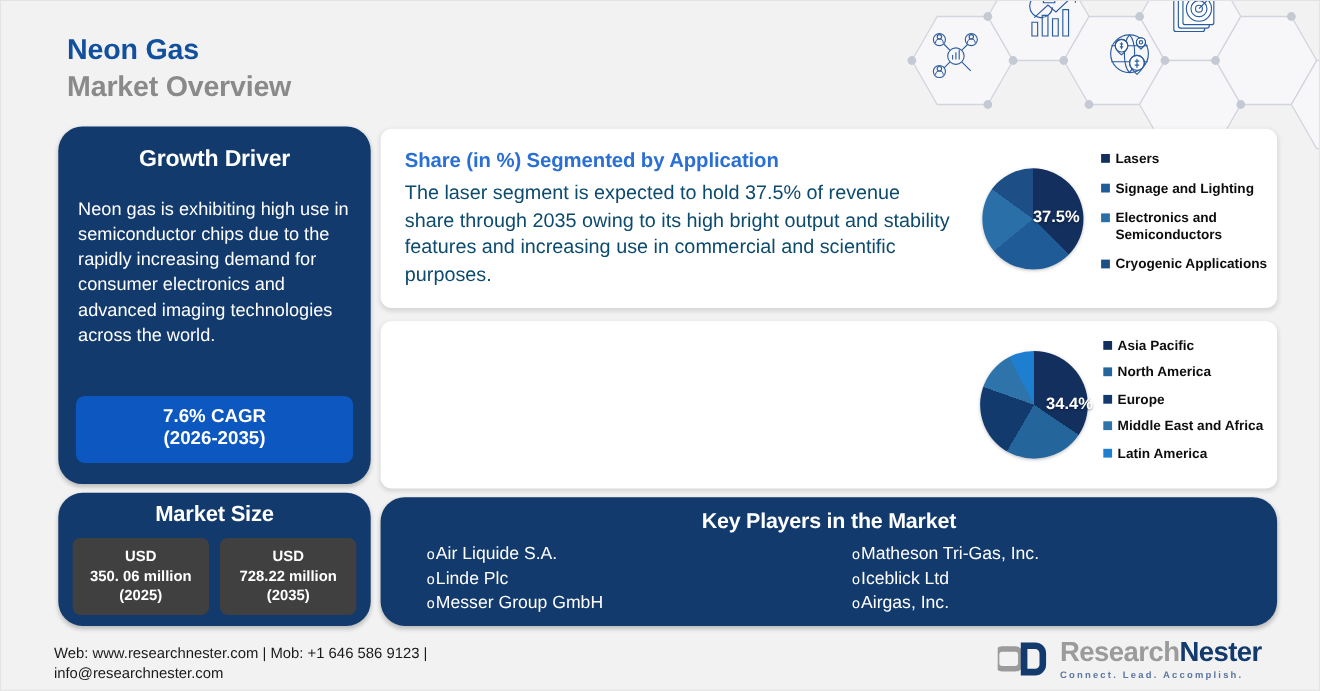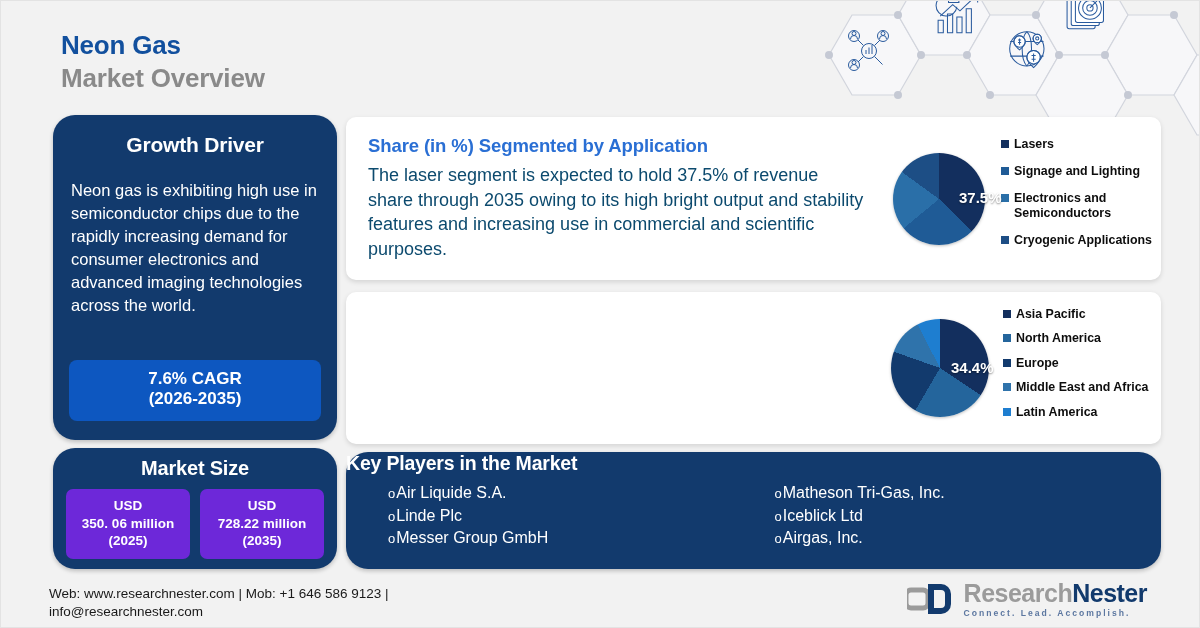--- a/index.html
+++ b/index.html
@@ -77,21 +77,21 @@
   
   #market-size { left: 52px; top: 447px; width: 284px; height: 121px; }
   .ms-title {
     text-align: center; font-size: 20px; font-weight: bold;
     margin-top: 9px; letter-spacing: -0.2px;
   }
   .ms-row {
     display: flex; gap: 10px; margin: 9px 13px 0 13px;
   }
   .ms-box {
-    flex: 1; background: #6d28d9; border-radius: 7px;
+    flex: 1; background: #404040; border-radius: 7px;
     text-align: center; padding: 8px 2px 9px 2px;
     font-size: 13.5px; font-weight: bold; line-height: 1.3;
   }
 
   
   #app-card { left: 345px; top: 116px; width: 815px; height: 163px; }
   #region-card { left: 345px; top: 291px; width: 815px; height: 152px; }
 
   .card-heading {
     color: #2a6fd4; font-size: 18.5px; font-weight: bold;
@@ -123,22 +123,22 @@
     display: flex; align-items: flex-start; gap: 5px;
     line-height: 1.16;
   }
   .legend-mark {
     width: 8px; height: 8px; flex: none; margin-top: 3px;
   }
 
   
   #key-players { left: 345px; top: 451px; width: 815px; height: 117px; }
   .kp-title {
-    text-align: left; font-size: 19.5px; font-weight: bold;
-    letter-spacing: -0.2px;
+    text-align: center; font-size: 19.5px; font-weight: bold;
+    margin-top: 11px; letter-spacing: -0.2px;
   }
   .kp-cols {
     display: flex; margin: 7px 0 0 42px;
   }
   .kp-col { width: 390px; }
   .kp-item {
     font-size: 16px; line-height: 1.42; color: #ffffff;
     display: flex; align-items: baseline; gap: 1px;
   }
   .kp-bullet { font-size: 13px; line-height: 1; }
@@ -276,21 +276,21 @@
     </div>
   </div>
 
   <div class="white-card" id="app-card">
     <div class="card-left">
       <div class="card-heading">Share (in %) Segmented by Application</div>
       <div class="card-body">The laser segment is expected to hold 37.5% of revenue share through 2035 owing to its high bright output and stability features and increasing use in commercial and scientific purposes.</div>
     </div>
     <div class="chart-wrap" style="right:8px;">
       <div class="pie" id="pie-app" style="width: 92px; height: 92px; background: conic-gradient(rgb(19, 47, 94) 0deg, rgb(19, 47, 94) 135deg, rgb(31, 91, 150) 135deg, rgb(31, 91, 150) 230.4deg, rgb(42, 111, 168) 230.4deg, rgb(42, 111, 168) 306deg, rgb(29, 78, 133) 306deg, rgb(29, 78, 133) 360deg);">
-        <span class="pie-label" id="pie-app-label" style="left:46px;top:36px;padding-left:20px;">37.5%</span>
+        <span class="pie-label" id="pie-app-label" style="left:46px;top:36px;">37.5%</span>
       </div>
       <div class="legend" id="legend-app" style="width:152px;margin-left:16px;">
           <div class="legend-item" style="margin-bottom: 13px;">
             <span class="legend-mark" style="background: rgb(19, 47, 94);"></span>
             <span>Lasers</span>
           </div>
           <div class="legend-item" style="margin-bottom: 13px;">
             <span class="legend-mark" style="background: rgb(31, 91, 150);"></span>
             <span>Signage and Lighting</span>
           </div>

